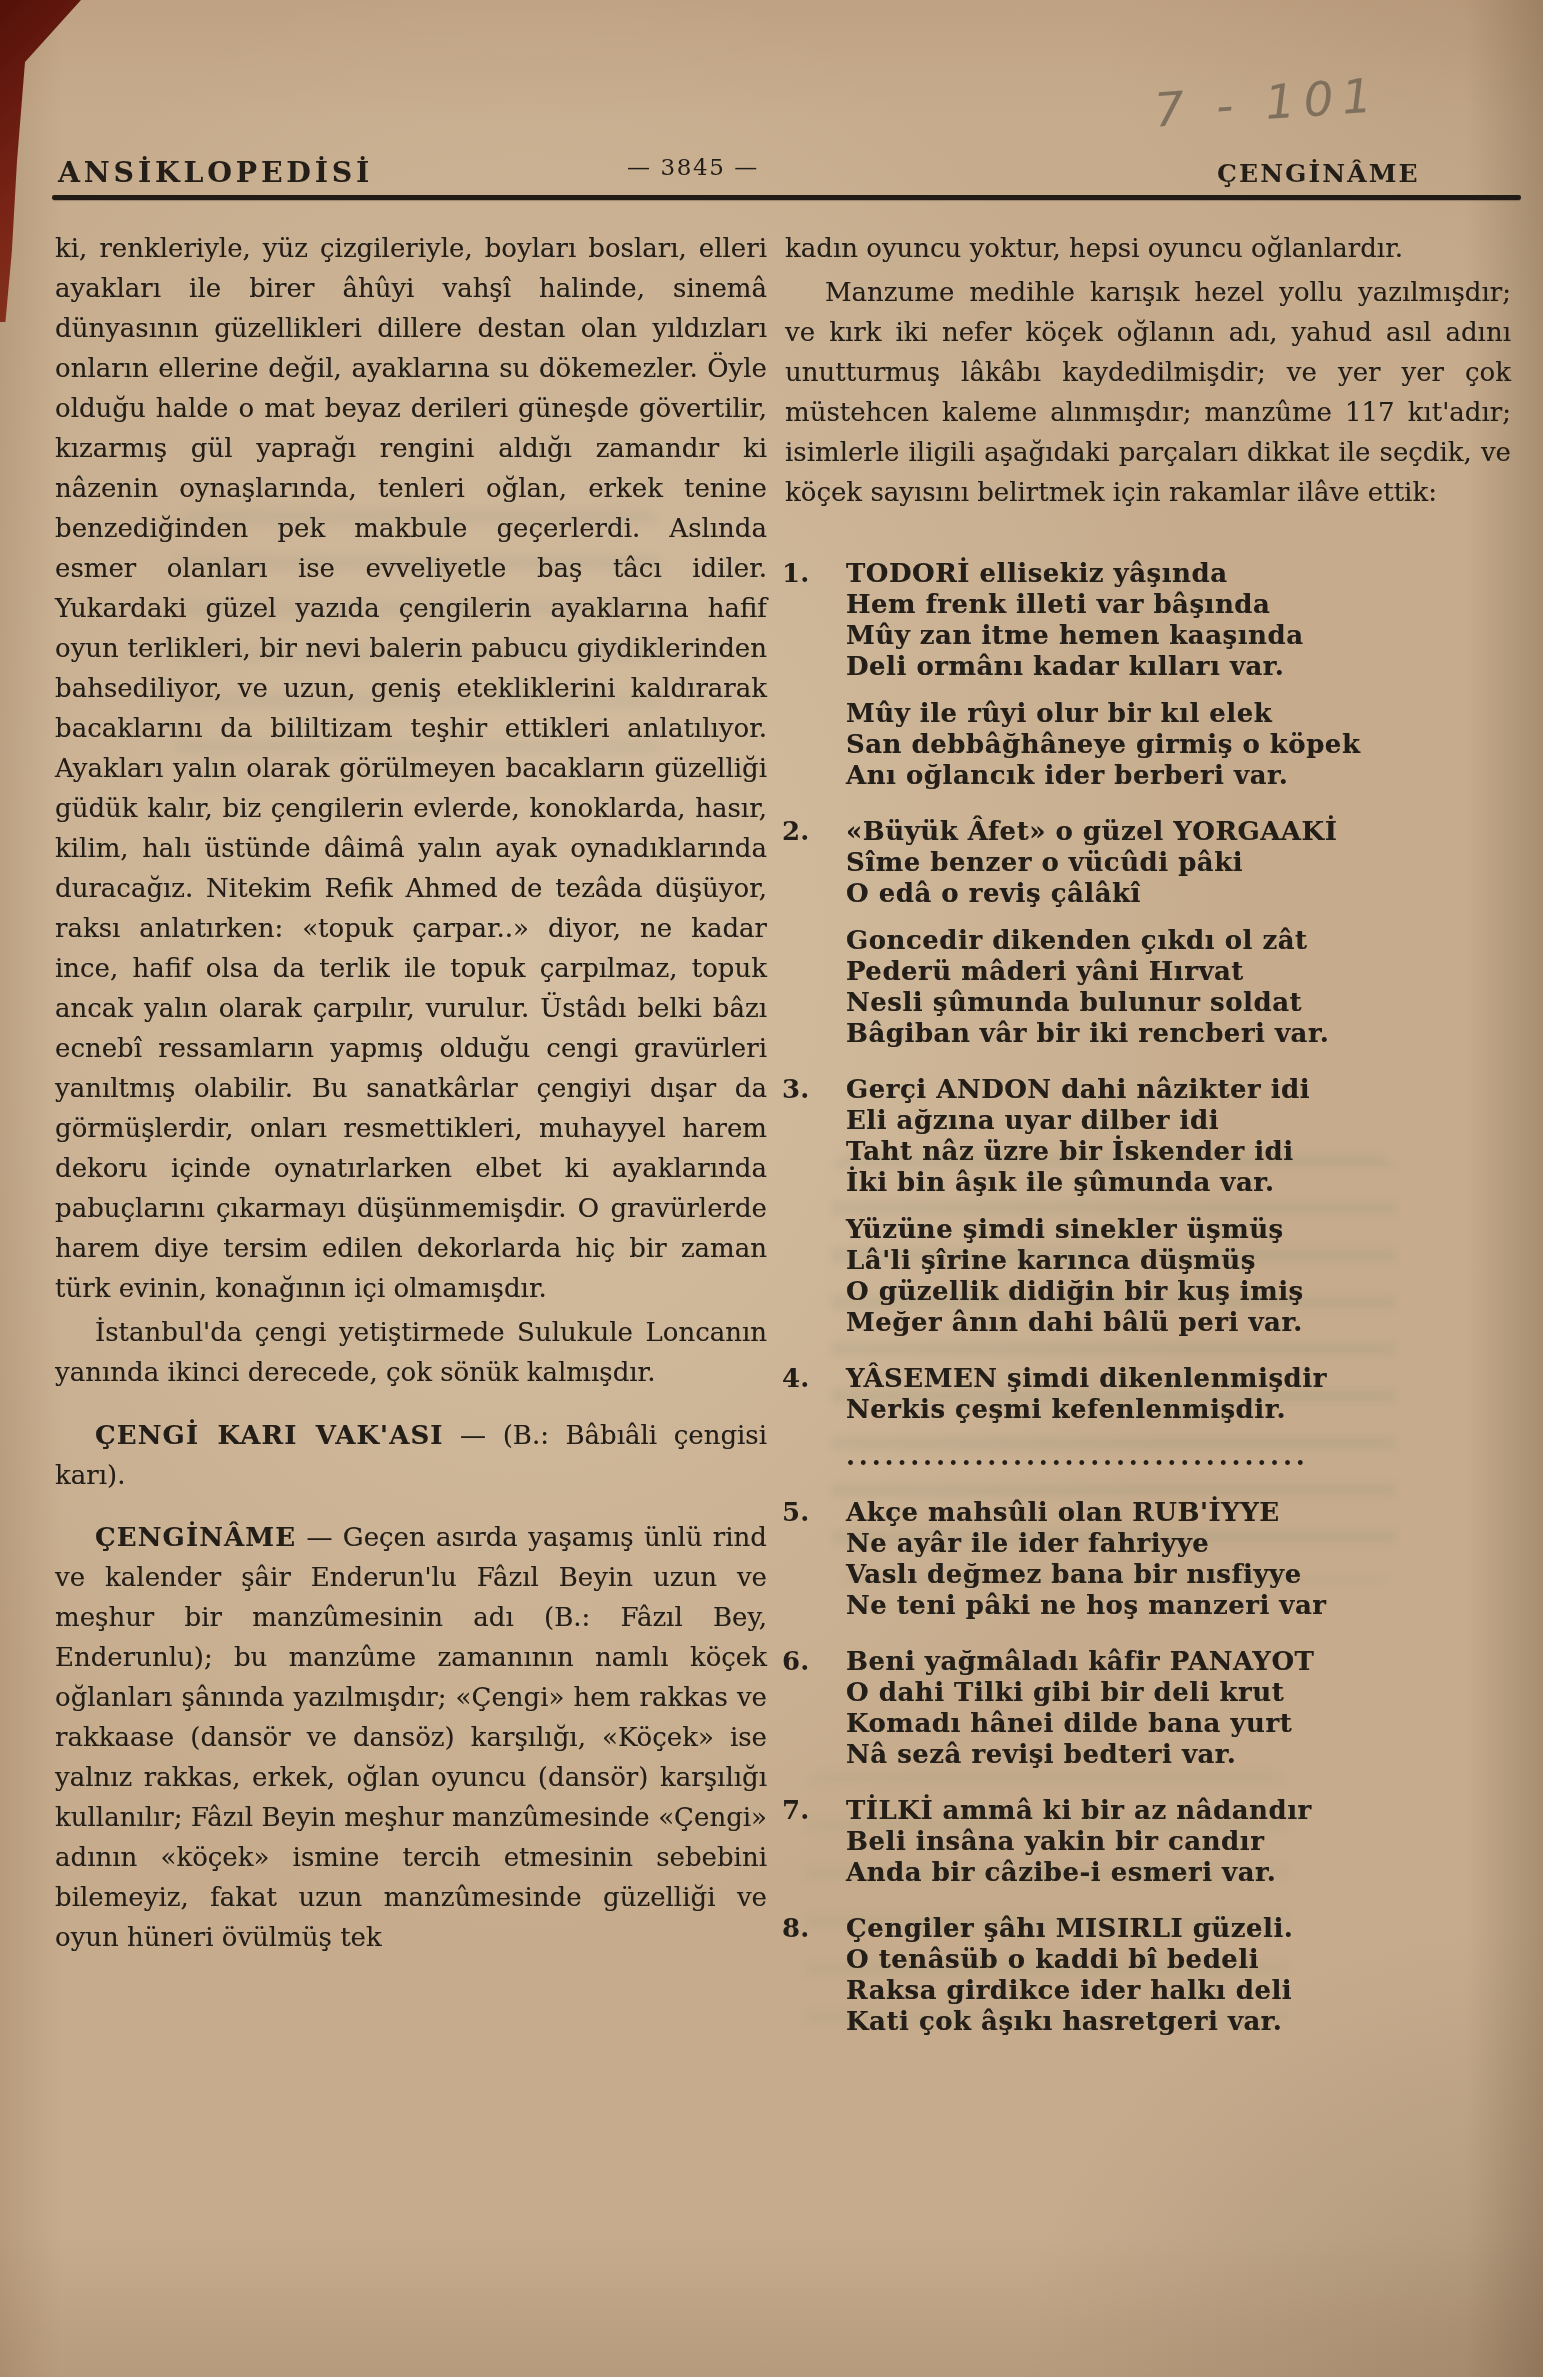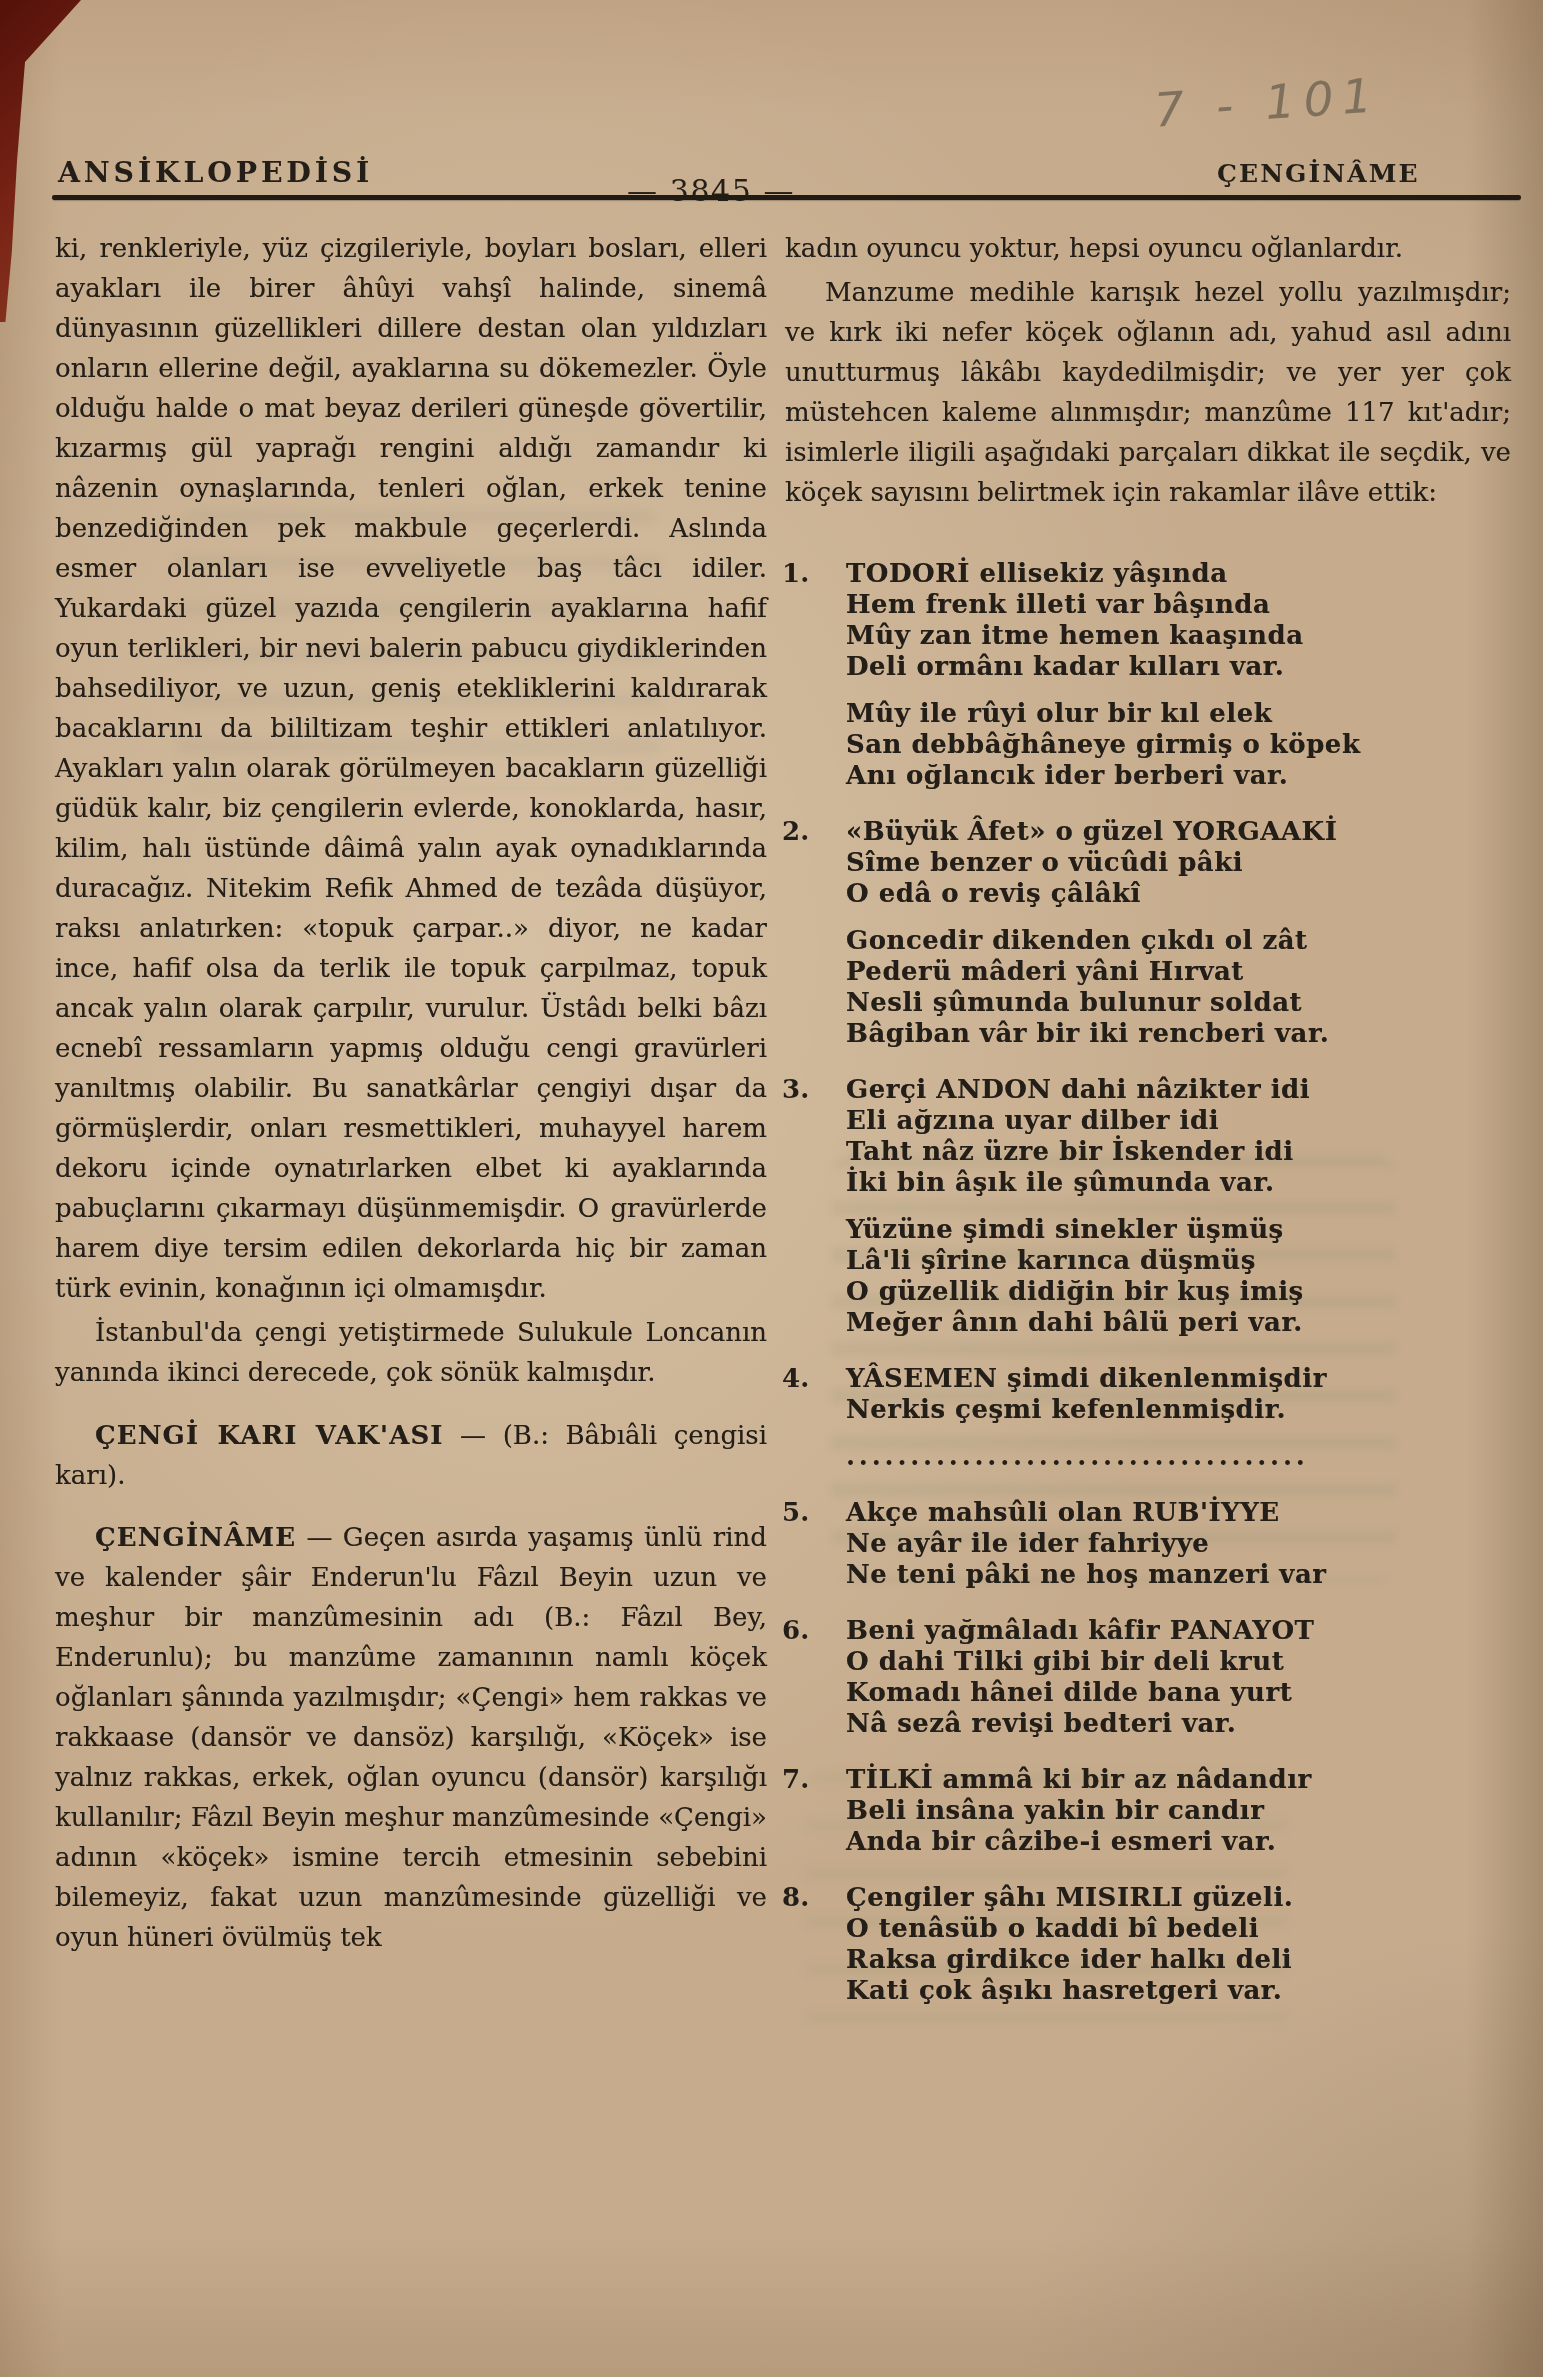--- a/index.html
+++ b/index.html
@@ -31,21 +31,21 @@
       background:repeating-linear-gradient(180deg, rgba(98,118,92,.085) 0 14px, rgba(0,0,0,0) 14px 47px);
       filter:blur(3.8px);border-radius:21.5px;}
   .g2{left:177px;top:510px;width:483px;height:279px;
       background:repeating-linear-gradient(180deg, rgba(96,118,100,.07) 0 13px, rgba(0,0,0,0) 13px 46px);
       filter:blur(4.3px);border-radius:21.5px;}
   .g3{left:805px;top:1771px;width:483px;height:268px;
       background:repeating-linear-gradient(180deg, rgba(98,118,92,.06) 0 13px, rgba(0,0,0,0) 13px 48px);
       filter:blur(4.3px);border-radius:21.5px;}
 
   .hdr-left{position:absolute;left:58px;top:155px;font-size:28.4px;font-weight:700;letter-spacing:3.8px;white-space:nowrap;}
-  .hdr-center{position:absolute;left:627px;top:173px;font-size:30px;letter-spacing:1.6px;white-space:nowrap;}
+  .hdr-center{position:absolute;left:627px;top:154px;font-size:23px;letter-spacing:1.6px;white-space:nowrap;}
   .hdr-right{position:absolute;left:1217px;top:159px;font-size:25px;font-weight:700;letter-spacing:2.1px;white-space:nowrap;}
   .pencil{
     position:absolute;left:1154px;top:75px;
     font-family:"DejaVu Sans","Liberation Sans",sans-serif;
     font-style:italic;font-size:47px;font-weight:300;
     color:rgba(112,100,84,.82);
     letter-spacing:8.6px;
     transform:rotate(-4deg);
     white-space:nowrap;
   }
@@ -149,20 +149,21 @@
             <div class="vline">YÂSEMEN şimdi dikenlenmişdir</div>
             <div class="vline">Nerkis çeşmi kefenlenmişdir.</div>
           </div>
           <div class="dots">....................................</div>
         </div>
         <div class="verse">
           <span class="vnum">5.</span>
           <div class="stanza">
             <div class="vline">Akçe mahsûli olan RUB'İYYE</div>
             <div class="vline">Ne ayâr ile ider fahriyye</div>
+            <div class="vline">Vaslı değmez bana bir nısfiyye</div>
             <div class="vline">Ne teni pâki ne hoş manzeri var</div>
           </div>
         </div>
         <div class="verse">
           <span class="vnum">6.</span>
           <div class="stanza">
             <div class="vline">Beni yağmâladı kâfir PANAYOT</div>
             <div class="vline">O dahi Tilki gibi bir deli krut</div>
             <div class="vline">Komadı hânei dilde bana yurt</div>
             <div class="vline">Nâ sezâ revişi bedteri var.</div>

